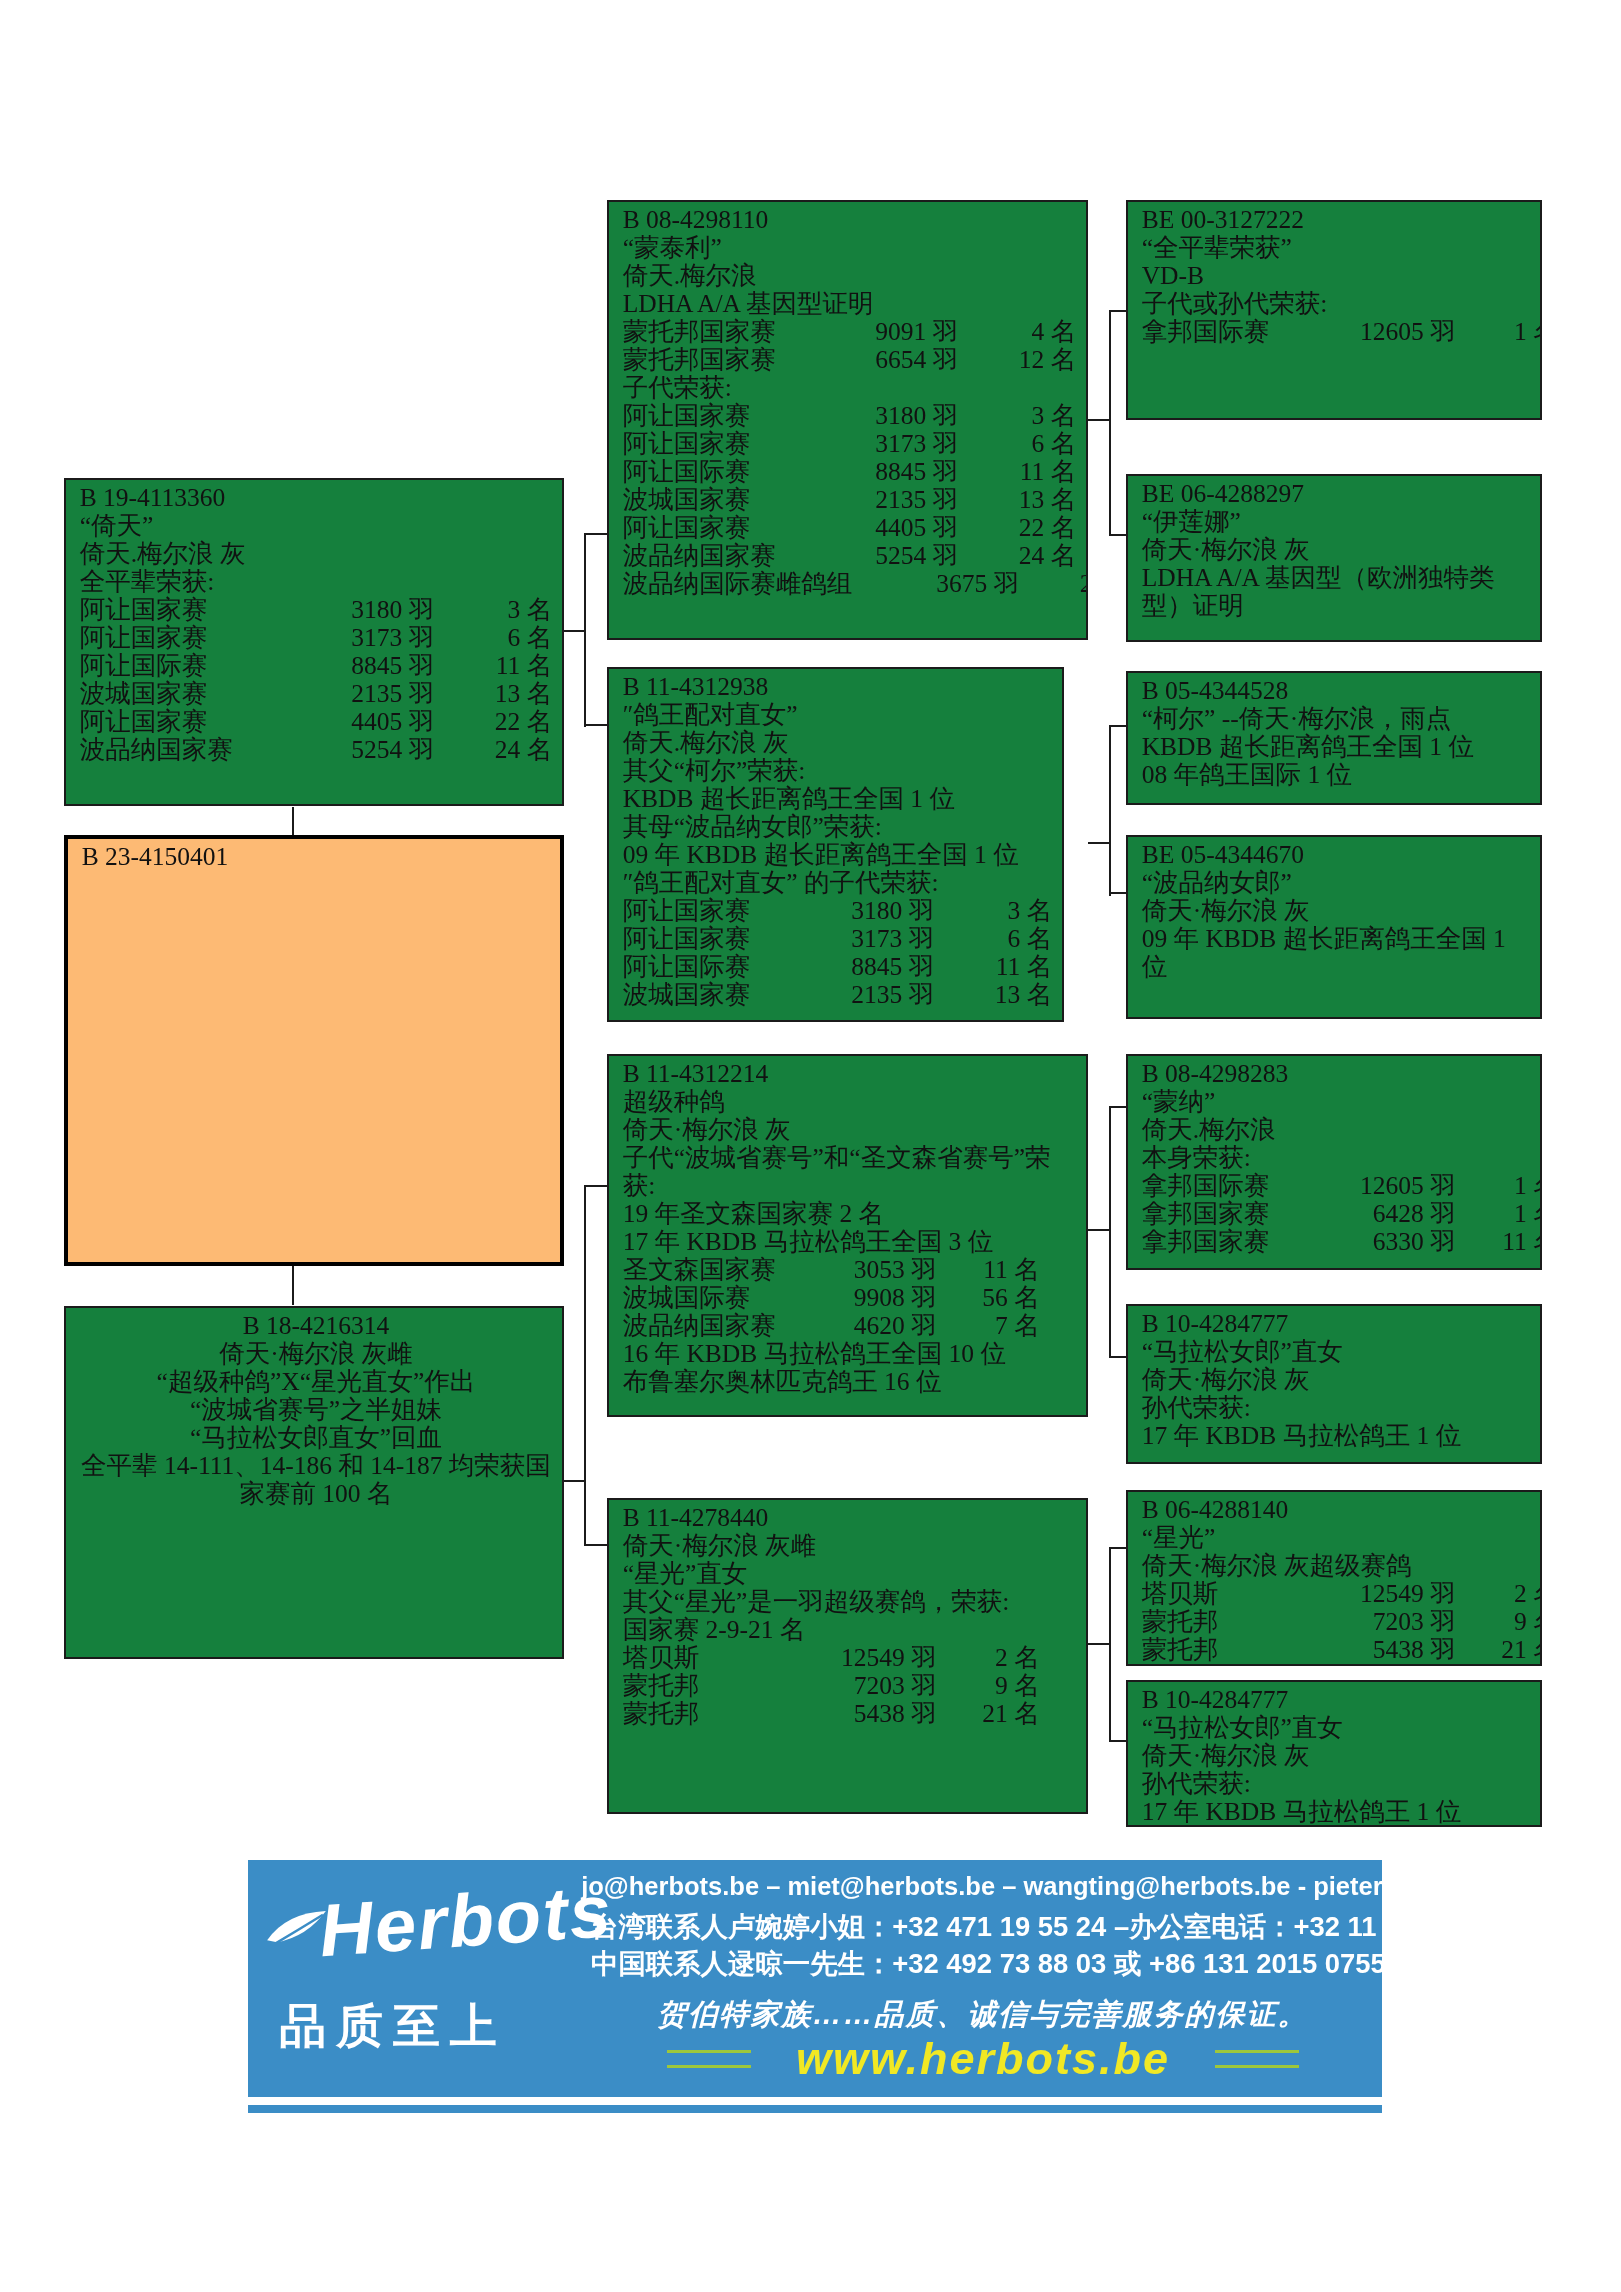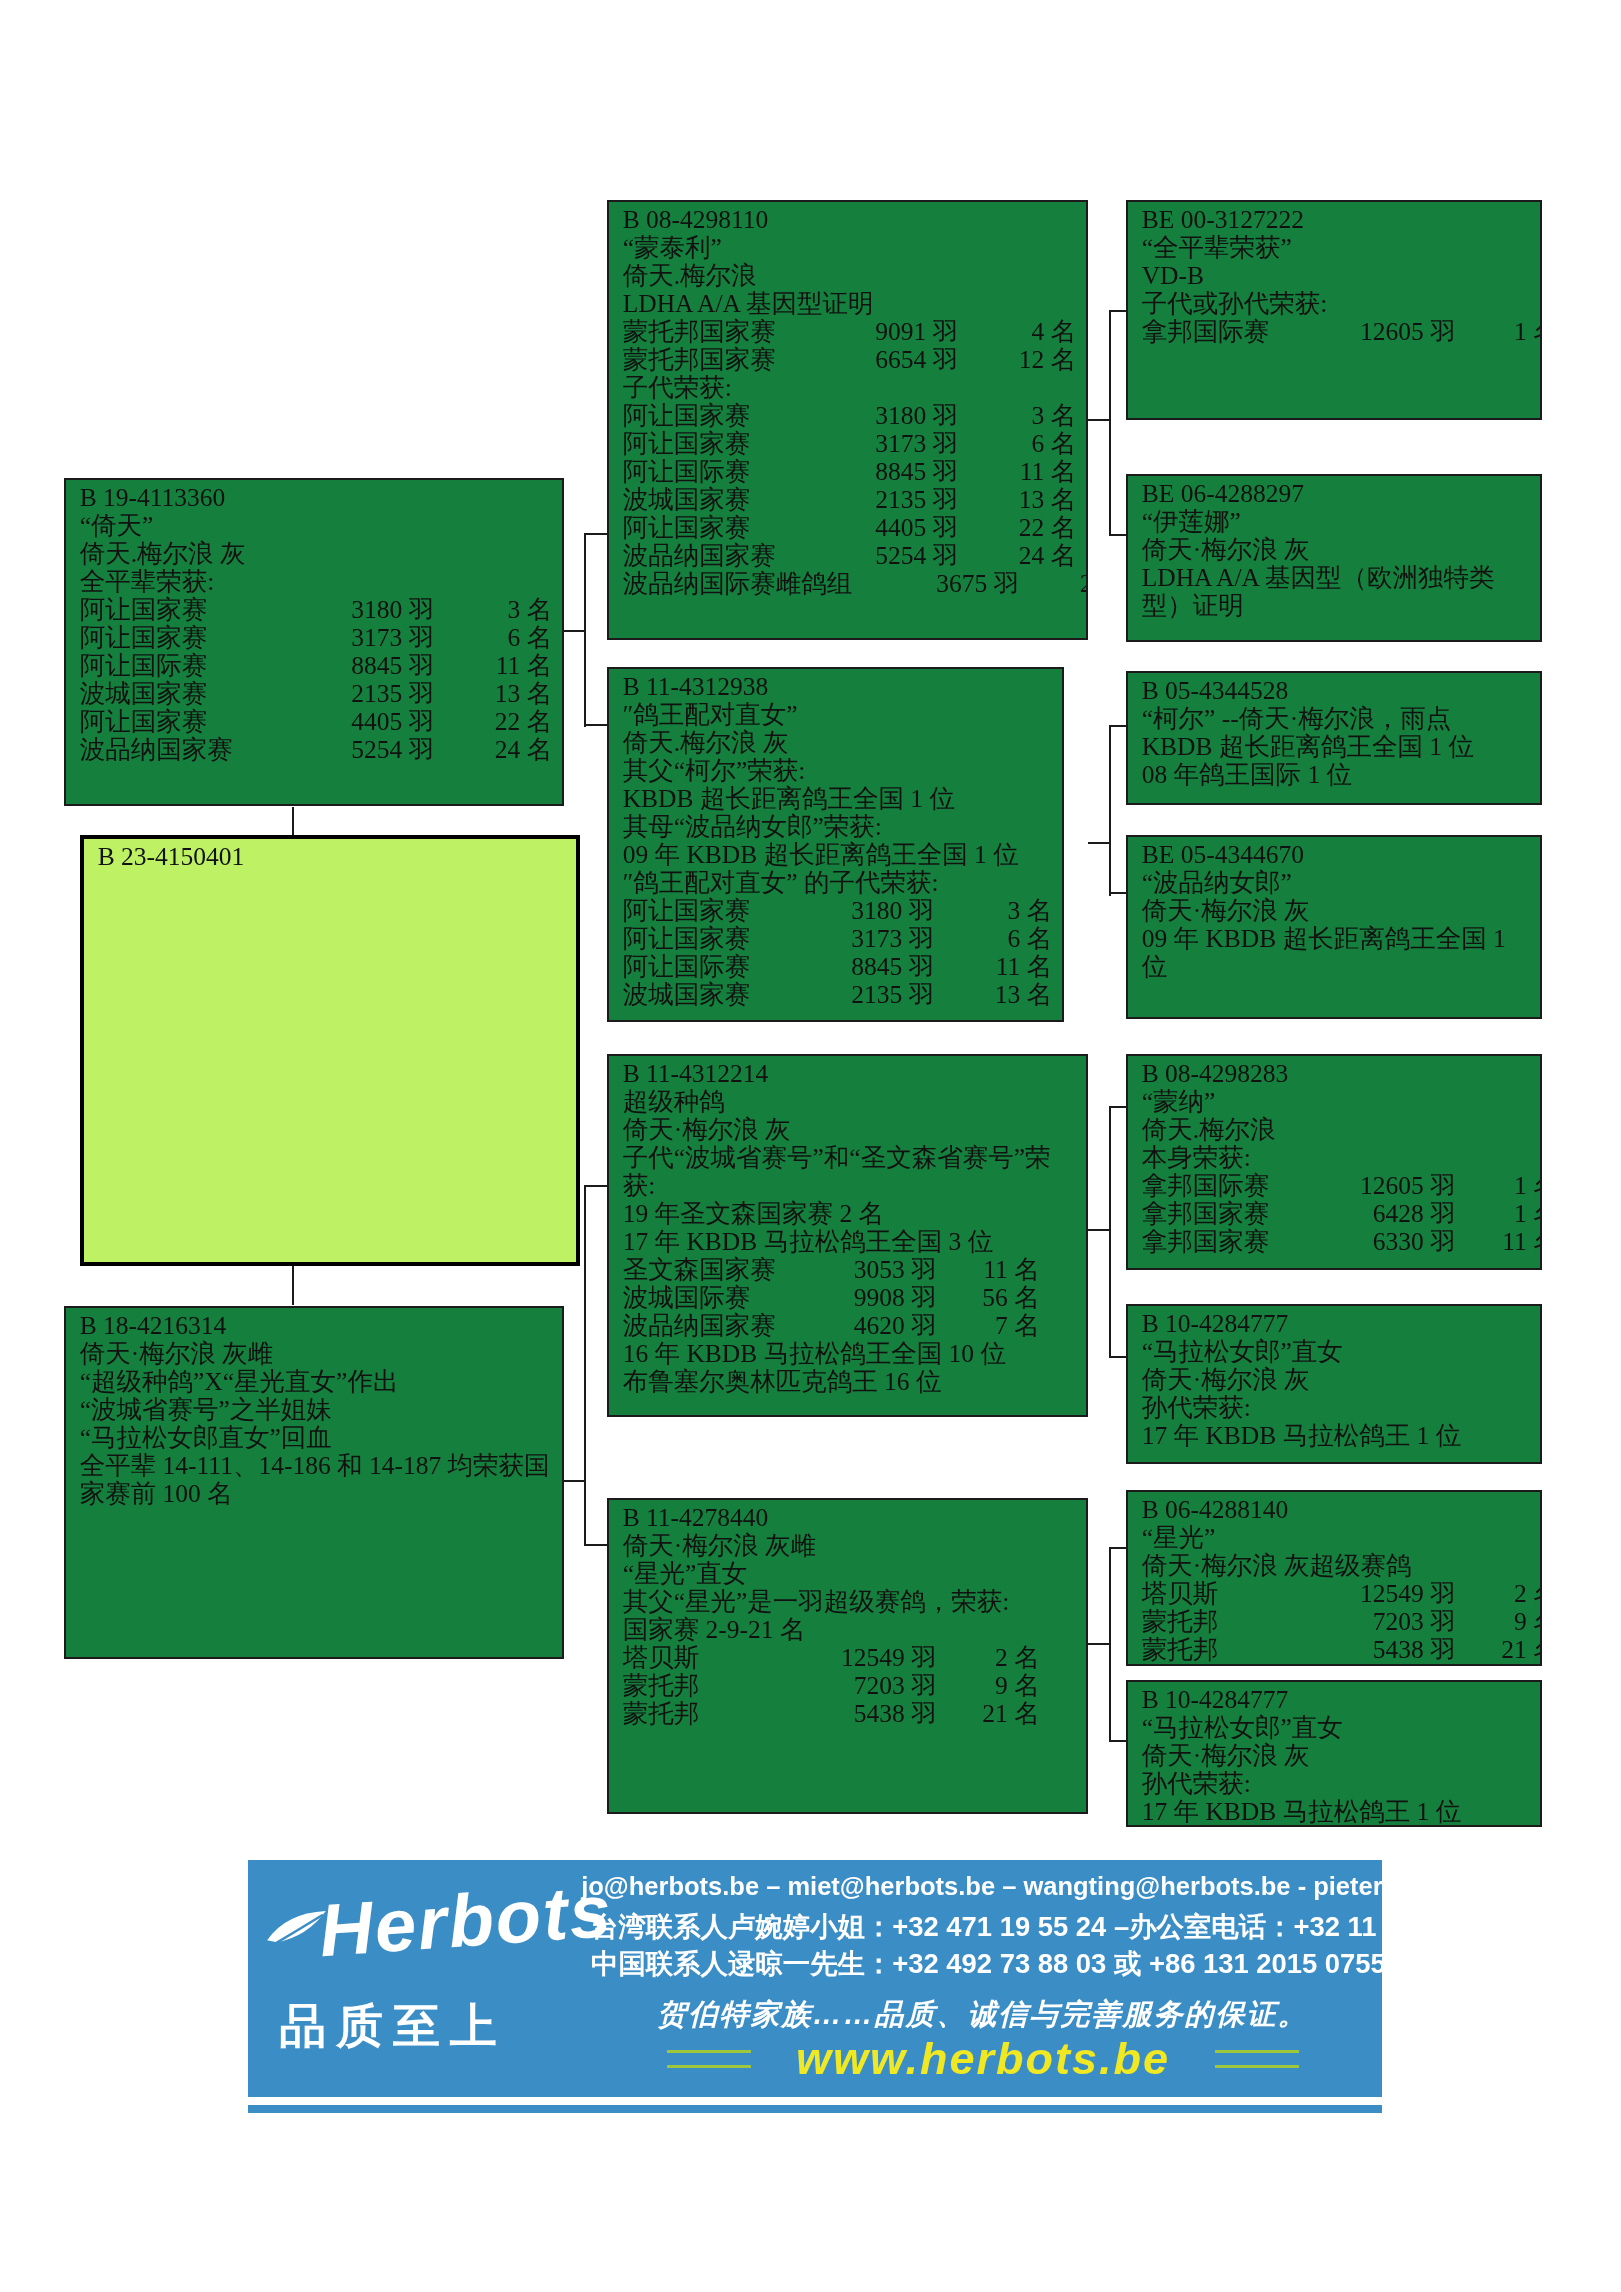--- a/index.html
+++ b/index.html
@@ -1,20 +1,20 @@
 <!DOCTYPE html>
 <html><head>
 <meta charset="utf-8">
 <style>
   html,body{margin:0;padding:0;background:#ffffff;}
   .page{position:relative;width:1621px;height:2293px;background:#ffffff;overflow:hidden;
         font-family:"Liberation Serif","DejaVu Serif",serif;color:#111;}
   .pbox{position:absolute;box-sizing:border-box;border:2px solid #1b1b1b;background:#15803d;
         padding:3.9px 9.8px 3.9px 13.7px;font-size:25.5px;line-height:28px;overflow:hidden;}
-  .pbox.subject{border:4.9px solid #000;background:#bef264;margin-left:16px;}
+  .pbox.subject{border:4.9px solid #000;background:#fdba74;}
   .tline{white-space:pre-wrap;}
   .rline{display:flex;gap:20px;}
   .rline span{white-space:pre;}
   .pbox.wide .race{flex:1 1 auto;}
   .pbox.wide .birds{flex:0 0 147px;text-align:right;}
   .pbox.wide .rank{flex:0 0 98px;text-align:right;}
   .pbox.compact .race{flex:0 0 162px;}
   .pbox.compact .birds{flex:0 0 132px;text-align:right;}
   .pbox.compact .rank{flex:0 0 83px;text-align:right;}
   .cline{position:absolute;background:#1b1b1b;}
@@ -76,21 +76,21 @@
       </div>
       <div class="rline">
         <span class="race">波品纳国家赛</span>
         <span class="birds">5254 羽</span>
         <span class="rank">24 名</span>
       </div>
     </div>
   <div class="pbox subject" style="left:64px; top:835px;  width:500px; height:431px;">
       <div class="tline">B 23-4150401</div>
     </div>
-  <div class="pbox wide" style="left:64px;  top:1306px; width:500px; height:353px;">
+  <div class="pbox wide" style="left:64px;  top:1306px; width:500px; height:353px;text-align:center;">
       <div class="tline">B 18-4216314</div>
       <div class="tline">倚天·梅尔浪 灰雌</div>
       <div class="tline">“超级种鸽”X“星光直女”作出</div>
       <div class="tline">“波城省赛号”之半姐妹</div>
       <div class="tline">“马拉松女郎直女”回血</div>
       <div class="tline">全平辈 14-111、14-186 和 14-187 均荣获国家赛前 100 名</div>
     </div>
 
   <div class="pbox wide" style="left:607px; top:200px;  width:481px; height:440px;">
       <div class="tline">B 08-4298110</div>

